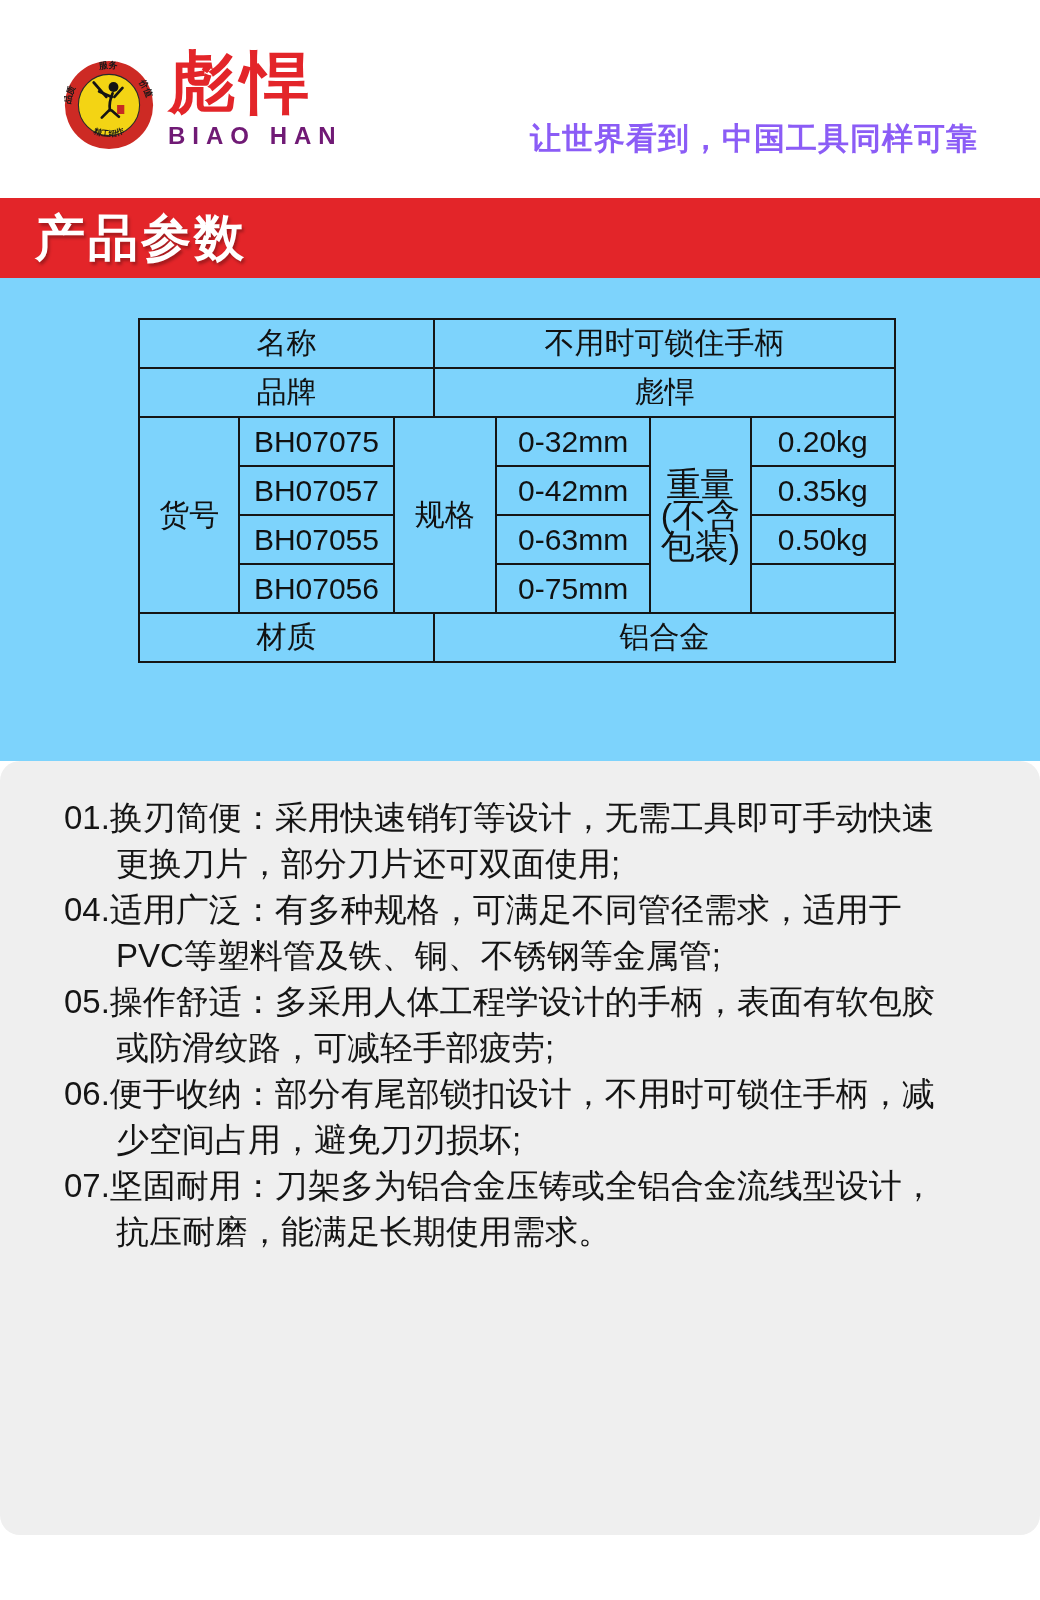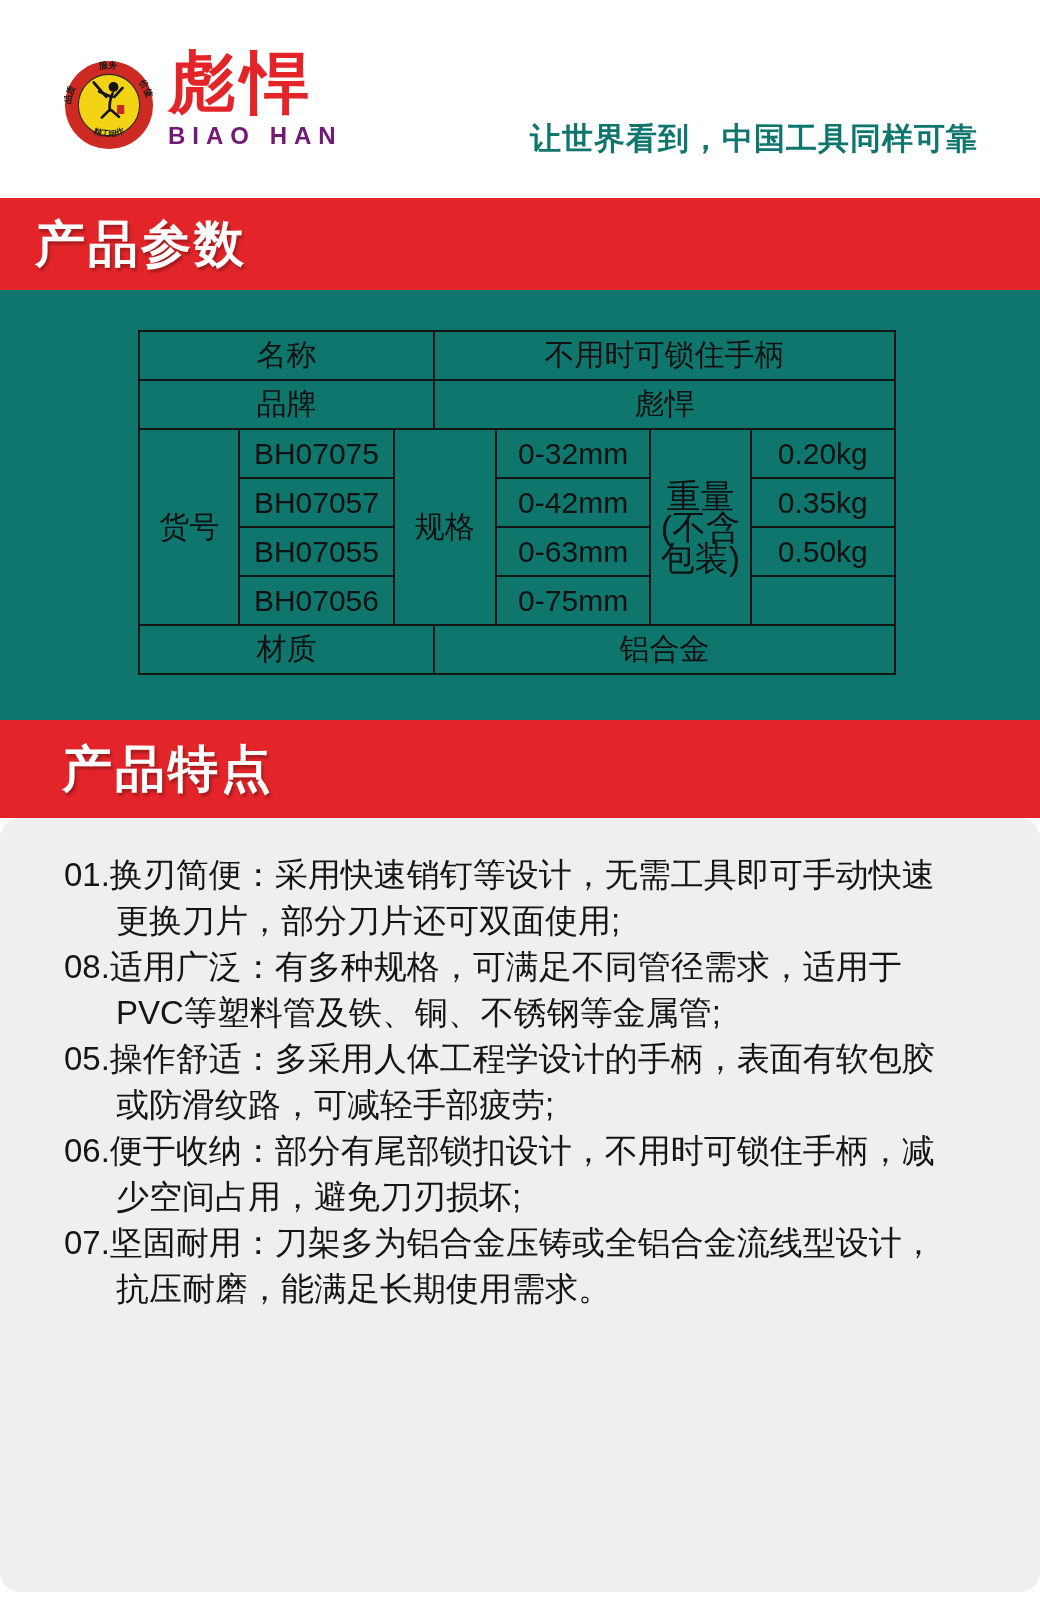--- a/index.html
+++ b/index.html
@@ -11,33 +11,33 @@
     overflow:hidden;
   }
   .page{width:1040px;height:1600px;position:relative;}
 
   
   .header{height:198px;position:relative;background:#ffffff;}
   .logo-wrap{position:absolute;left:64px;top:58px;width:90px;height:94px;}
   .brand-text{position:absolute;left:168px;top:44px;}
   .brand-cn{font-size:68px;font-weight:900;color:#e32529;letter-spacing:5px;line-height:1.15;font-family:"Liberation Serif","DejaVu Serif",serif;}
   .brand-en{font-size:24px;font-weight:700;color:#701a75;letter-spacing:7px;margin-top:0px;}
-  .slogan{position:absolute;right:62px;top:118px;font-size:31px;font-weight:800;color:#0f766e;letter-spacing:1px;}
+  .slogan{position:absolute;right:62px;top:118px;font-size:31px;font-weight:800;color:#8b5cf6;letter-spacing:1px;}
 
   
   .banner{background:#e32529;display:flex;align-items:center;padding-left:62px;box-sizing:border-box;}
-  .banner-1{height:92px;padding-left:35px;}
+  .banner-1{height:80px;padding-left:35px;}
   .banner-2{height:98px;}
   .banner h2{
     margin:0;font-size:50px;font-weight:900;color:#ffffff;letter-spacing:3px;
     text-shadow:2px 3px 3px rgba(0,0,0,0.28);
   }
 
   
-  .params-section{height:430px;background:#0f766e;box-sizing:border-box;padding-top:40px;}
+  .params-section{height:483px;background:#7dd3fc;box-sizing:border-box;padding-top:40px;}
   table.params{
     border-collapse:collapse;table-layout:fixed;
     margin-left:138px;width:758px;
   }
   table.params td{
     border:2px solid #151515;
     text-align:center;vertical-align:middle;
     font-size:30px;color:#111111;
     padding:0;height:47px;
     overflow:hidden;white-space:nowrap;
@@ -155,25 +155,22 @@
           <td></td>
         </tr>
         <tr>
           <td colspan="3">材质</td>
           <td colspan="4">铝合金</td>
         </tr>
       </tbody>
     </table>
   </div>
 
-  <div class="banner banner-2">
-    <h2>产品特点</h2>
-  </div>
 
   <div class="features-section">
     <p class="feature">01.换刃简便：采用快速销钉等设计，无需工具即可手动快速更换刀片，部分刀片还可双面使用;</p>
-    <p class="feature">08.适用广泛：有多种规格，可满足不同管径需求，适用于PVC等塑料管及铁、铜、不锈钢等金属管;</p>
+    <p class="feature">04.适用广泛：有多种规格，可满足不同管径需求，适用于PVC等塑料管及铁、铜、不锈钢等金属管;</p>
     <p class="feature">05.操作舒适：多采用人体工程学设计的手柄，表面有软包胶或防滑纹路，可减轻手部疲劳;</p>
     <p class="feature">06.便于收纳：部分有尾部锁扣设计，不用时可锁住手柄，减少空间占用，避免刀刃损坏;</p>
     <p class="feature">07.坚固耐用：刀架多为铝合金压铸或全铝合金流线型设计，抗压耐磨，能满足长期使用需求。</p>
   </div>
 
 </div>
 
 </body></html>

